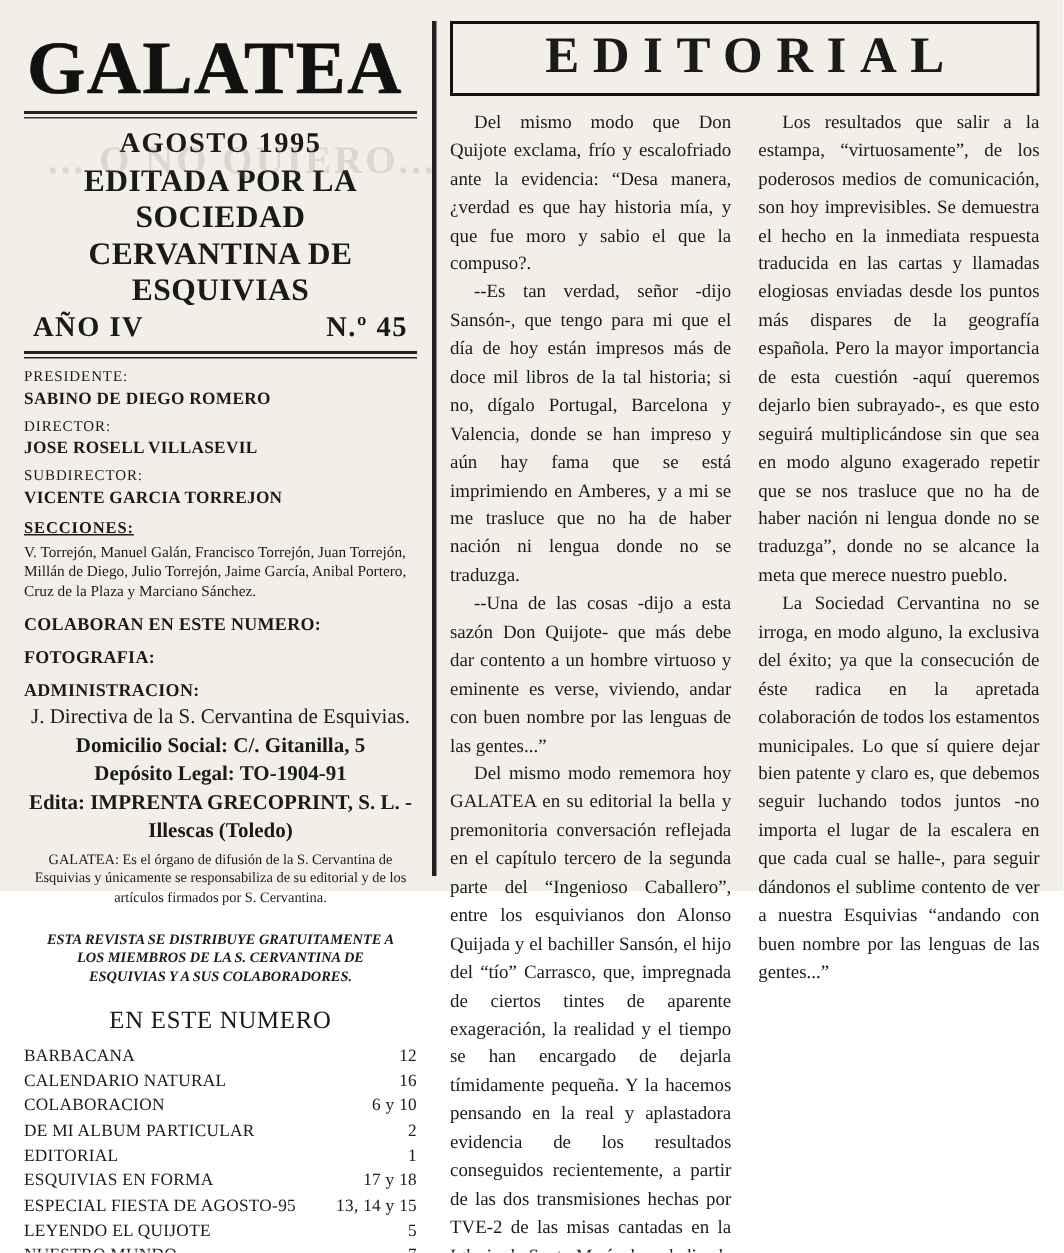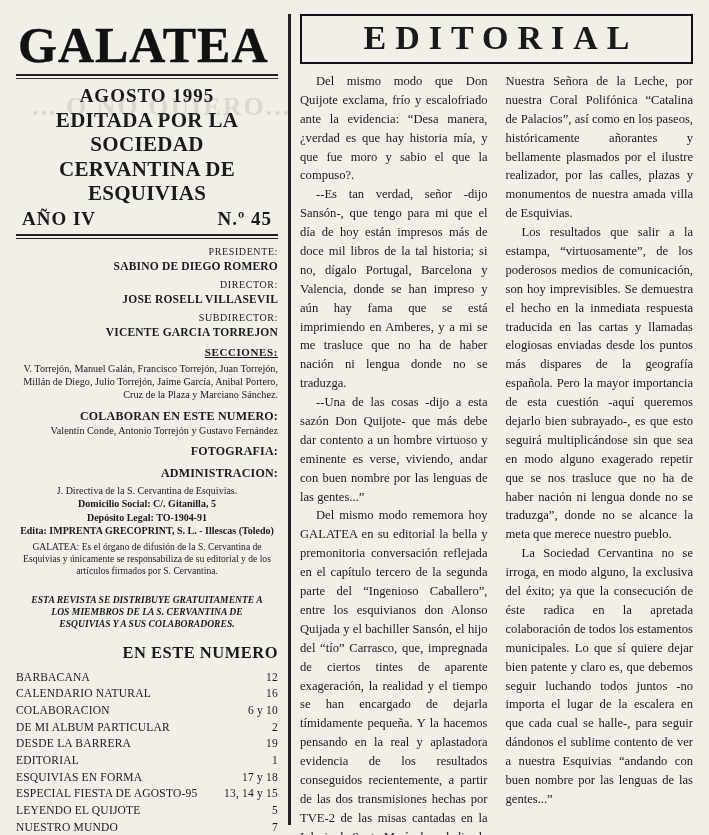--- a/index.html
+++ b/index.html
@@ -10,21 +10,21 @@
   body {
     width: 709px;
     height: 835px;
     font-family: "Liberation Serif", serif;
     color: #1a1a1a;
     overflow: hidden;
   }
   .page {
     position: relative;
     width: 709px;
-    height: 835px;
+    height: 594px;
     background: #f2efe9;
     box-sizing: border-box;
     padding: 14px 16px 10px 16px;
     display: flex;
   }
   
   .left-col {
     width: 272px;
     flex: 0 0 272px;
     padding-right: 10px;
@@ -77,21 +77,21 @@
   }
   .double-rule {
     border-top: 2px solid #222;
     border-bottom: 1px solid #222;
     height: 2px;
     margin: 4px 0 6px 0;
   }
   .staff {
     font-size: 10.5px;
     line-height: 1.35;
-    text-align: right;
+    text-align: left;
   }
   .staff .role {
     font-size: 10px;
     letter-spacing: 0.6px;
     margin-top: 4px;
   }
   .staff .person {
     font-weight: bold;
     font-size: 11.5px;
     letter-spacing: 0.2px;
@@ -112,43 +112,43 @@
     font-weight: bold;
     font-size: 12px;
     margin-top: 6px;
     letter-spacing: 0.2px;
   }
   .staff .smallline {
     font-size: 10.2px;
     line-height: 1.3;
   }
   .admin-block {
-    font-size: 10px;
+    font-size: 14px;
     line-height: 1.35;
     text-align: center;
     margin-top: 2px;
   }
   .legal {
     font-size: 9.6px;
     line-height: 1.3;
     text-align: center;
     margin-top: 3px;
   }
   .italic-note {
     font-style: italic;
     font-weight: bold;
     font-size: 9.6px;
     line-height: 1.28;
     text-align: center;
     margin-top: 16px;
   }
   .toc-title {
-    text-align: right;
+    text-align: center;
     font-size: 16.5px;
-    font-weight: bold;
+    font-weight: normal;
     letter-spacing: 0.5px;
     margin: 12px 0 6px 0;
   }
   .toc {
     font-size: 11.5px;
     line-height: 1.45;
     letter-spacing: 0.2px;
   }
   .toc-row {
     display: flex;
@@ -246,21 +246,20 @@
       <div class="person">SABINO DE DIEGO ROMERO</div>
       <div class="role">DIRECTOR:</div>
       <div class="person">JOSE ROSELL VILLASEVIL</div>
       <div class="role">SUBDIRECTOR:</div>
       <div class="person">VICENTE GARCIA TORREJON</div>
 
       <div class="seclabel">SECCIONES:</div>
       <div class="names">V. Torrejón, Manuel Galán, Francisco Torrejón, Juan Torrejón, Millán de Diego, Julio Torrejón, Jaime García, Anibal Portero, Cruz de la Plaza y Marciano Sánchez.</div>
 
       <div class="boldline">COLABORAN EN ESTE NUMERO:</div>
-      <div class="smallline">Valentín Conde, Antonio Torrejón y Gustavo Fernández</div>
 
       <div class="boldline">FOTOGRAFIA:</div>
 
       <div class="boldline">ADMINISTRACION:</div>
     </div>
 
     <div class="admin-block">
       <div>J. Directiva de la S. Cervantina de Esquivias.</div>
       <div style="font-weight:bold">Domicilio Social: C/. Gitanilla, 5</div>
       <div style="font-weight:bold">Depósito Legal: TO-1904-91</div>
@@ -285,24 +284,20 @@
         <span class="t">CALENDARIO NATURAL</span>
         <span class="p">16</span>
       </div>
       <div class="toc-row">
         <span class="t">COLABORACION</span>
         <span class="p">6 y 10</span>
       </div>
       <div class="toc-row">
         <span class="t">DE MI ALBUM PARTICULAR</span>
         <span class="p">2</span>
-      </div>
-      <div class="toc-row">
-        <span class="t">DESDE LA BARRERA</span>
-        <span class="p">19</span>
       </div>
       <div class="toc-row">
         <span class="t">EDITORIAL</span>
         <span class="p">1</span>
       </div>
       <div class="toc-row">
         <span class="t">ESQUIVIAS EN FORMA</span>
         <span class="p">17 y 18</span>
       </div>
       <div class="toc-row">
@@ -343,20 +338,19 @@
       <div class="word">EDITORIAL</div>
     </div>
     <div class="cols">
       <div class="col first">
         <p class="first-p">Del mismo modo que Don Quijote exclama, frío y escalofriado ante la evidencia: “Desa manera, ¿verdad es que hay historia mía, y que fue moro y sabio el que la compuso?.</p>
         <p>--Es tan verdad, señor -dijo Sansón-, que tengo para mi que el día de hoy están impresos más de doce mil libros de la tal historia; si no, dígalo Portugal, Barcelona y Valencia, donde se han impreso y aún hay fama que se está imprimiendo en Amberes, y a mi se me trasluce que no ha de haber nación ni lengua donde no se traduzga.</p>
         <p>--Una de las cosas -dijo a esta sazón Don Quijote- que más debe dar contento a un hombre virtuoso y eminente es verse, viviendo, andar con buen nombre por las lenguas de las gentes...”</p>
         <p>Del mismo modo rememora hoy GALATEA en su editorial la bella y premonitoria conversación reflejada en el capítulo tercero de la segunda parte del “Ingenioso Caballero”, entre los esquivianos don Alonso Quijada y el bachiller Sansón, el hijo del “tío” Carrasco, que, impregnada de ciertos tintes de aparente exageración, la realidad y el tiempo se han encargado de dejarla tímidamente pequeña. Y la hacemos pensando en la real y aplastadora evidencia de los resultados conseguidos recientemente, a partir de las dos transmisiones hechas por TVE-2 de las misas cantadas en la Iglesia de Santa María, hoy dedicada a</p>
       </div>
       <div class="col second">
-        <p class="first-p" style="text-indent:0">Nuestra Señora de la Leche, por nuestra Coral Polifónica “Catalina de Palacios”, así como en los paseos, históricamente añorantes y bellamente plasmados por el ilustre realizador, por las calles, plazas y monumentos de nuestra amada villa de Esquivias.</p>
         <p>Los resultados que salir a la estampa, “virtuosamente”, de los poderosos medios de comunicación, son hoy imprevisibles. Se demuestra el hecho en la inmediata respuesta traducida en las cartas y llamadas elogiosas enviadas desde los puntos más dispares de la geografía española. Pero la mayor importancia de esta cuestión -aquí queremos dejarlo bien subrayado-, es que esto seguirá multiplicándose sin que sea en modo alguno exagerado repetir que se nos trasluce que no ha de haber nación ni lengua donde no se traduzga”, donde no se alcance la meta que merece nuestro pueblo.</p>
         <p>La Sociedad Cervantina no se irroga, en modo alguno, la exclusiva del éxito; ya que la consecución de éste radica en la apretada colaboración de todos los estamentos municipales. Lo que sí quiere dejar bien patente y claro es, que debemos seguir luchando todos juntos -no importa el lugar de la escalera en que cada cual se halle-, para seguir dándonos el sublime contento de ver a nuestra Esquivias “andando con buen nombre por las lenguas de las gentes...”</p>
       </div>
     </div>
   </div>
 
 </div>
 
 </body></html>

